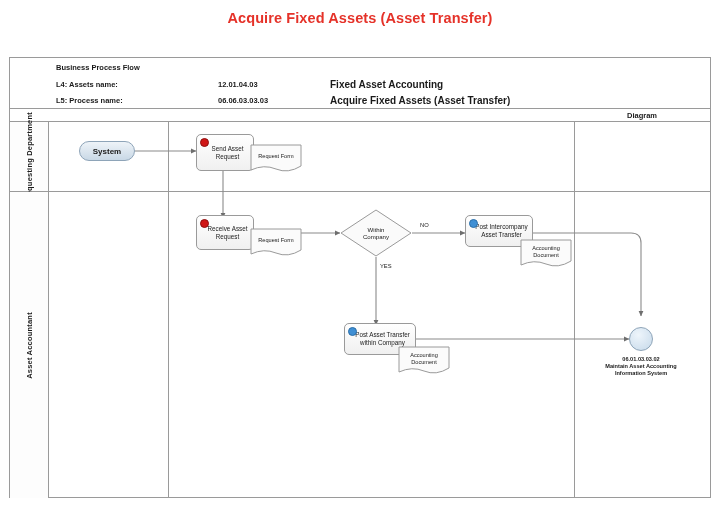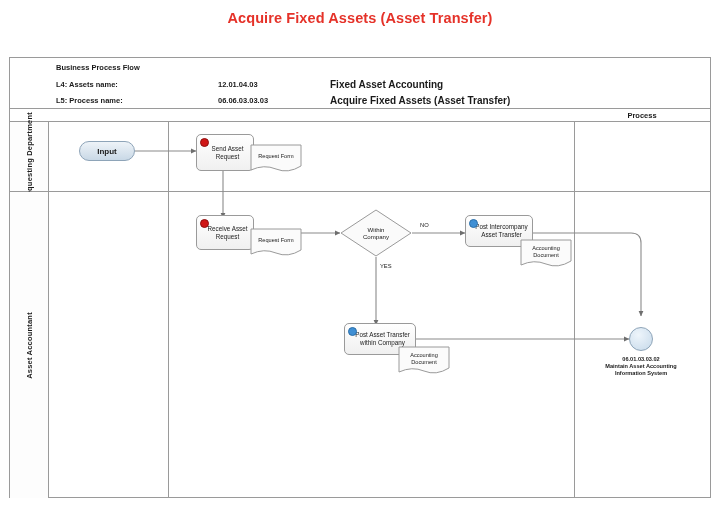--- a/index.html
+++ b/index.html
@@ -112,21 +112,21 @@
         <span class="c3">Fixed Asset Accounting</span>
       </div>
       <div class="info-row ir2">
         <span class="c1">L5: Process name:</span>
         <span class="c2">06.06.03.03.03</span>
         <span class="c3">Acquire Fixed Assets (Asset Transfer)</span>
       </div>
     </div>
 
     <div class="colhead">
-      <div class="ch-output">Process</div>
+      <div class="ch-output">Diagram</div>
     </div>
 
     <div class="vline v1"></div>
     <div class="vline v2"></div>
     <div class="vline v3"></div>
     <div class="hline h-lane"></div>
 
     <div class="lane-label lane-req">
       <span>Requesting Department</span>
     </div>
@@ -152,21 +152,21 @@
 
         <path d="M366,199 L366,267"></path>
 
         <path d="M523,175 L621,175 Q631,175 631,185 L631,258"></path>
 
         <path d="M406,281 L619,281"></path>
       </g>
     </svg>
 
     <div class="node start-node" style="left:69px;top:83px;">
-      <span>Input</span>
+      <span>System</span>
     </div>
 
     <div class="node task" style="left:186px;top:76px;width:58px;height:37px;">
       <span class="badge badge-red"></span>
       <span>Send Asset Request</span>
     </div>
 
     <div class="node" style="left:240px;top:86px;width:52px;height:30px;">
       <svg width="52" height="30" viewBox="0 0 52 30" xmlns="http://www.w3.org/2000/svg">
         <path d="M1,1 H51 V22 Q38,30 26,25 Q14,20 1,26 Z" fill="#fbfbfb" stroke="#9a9a9a" stroke-width="1"></path>

